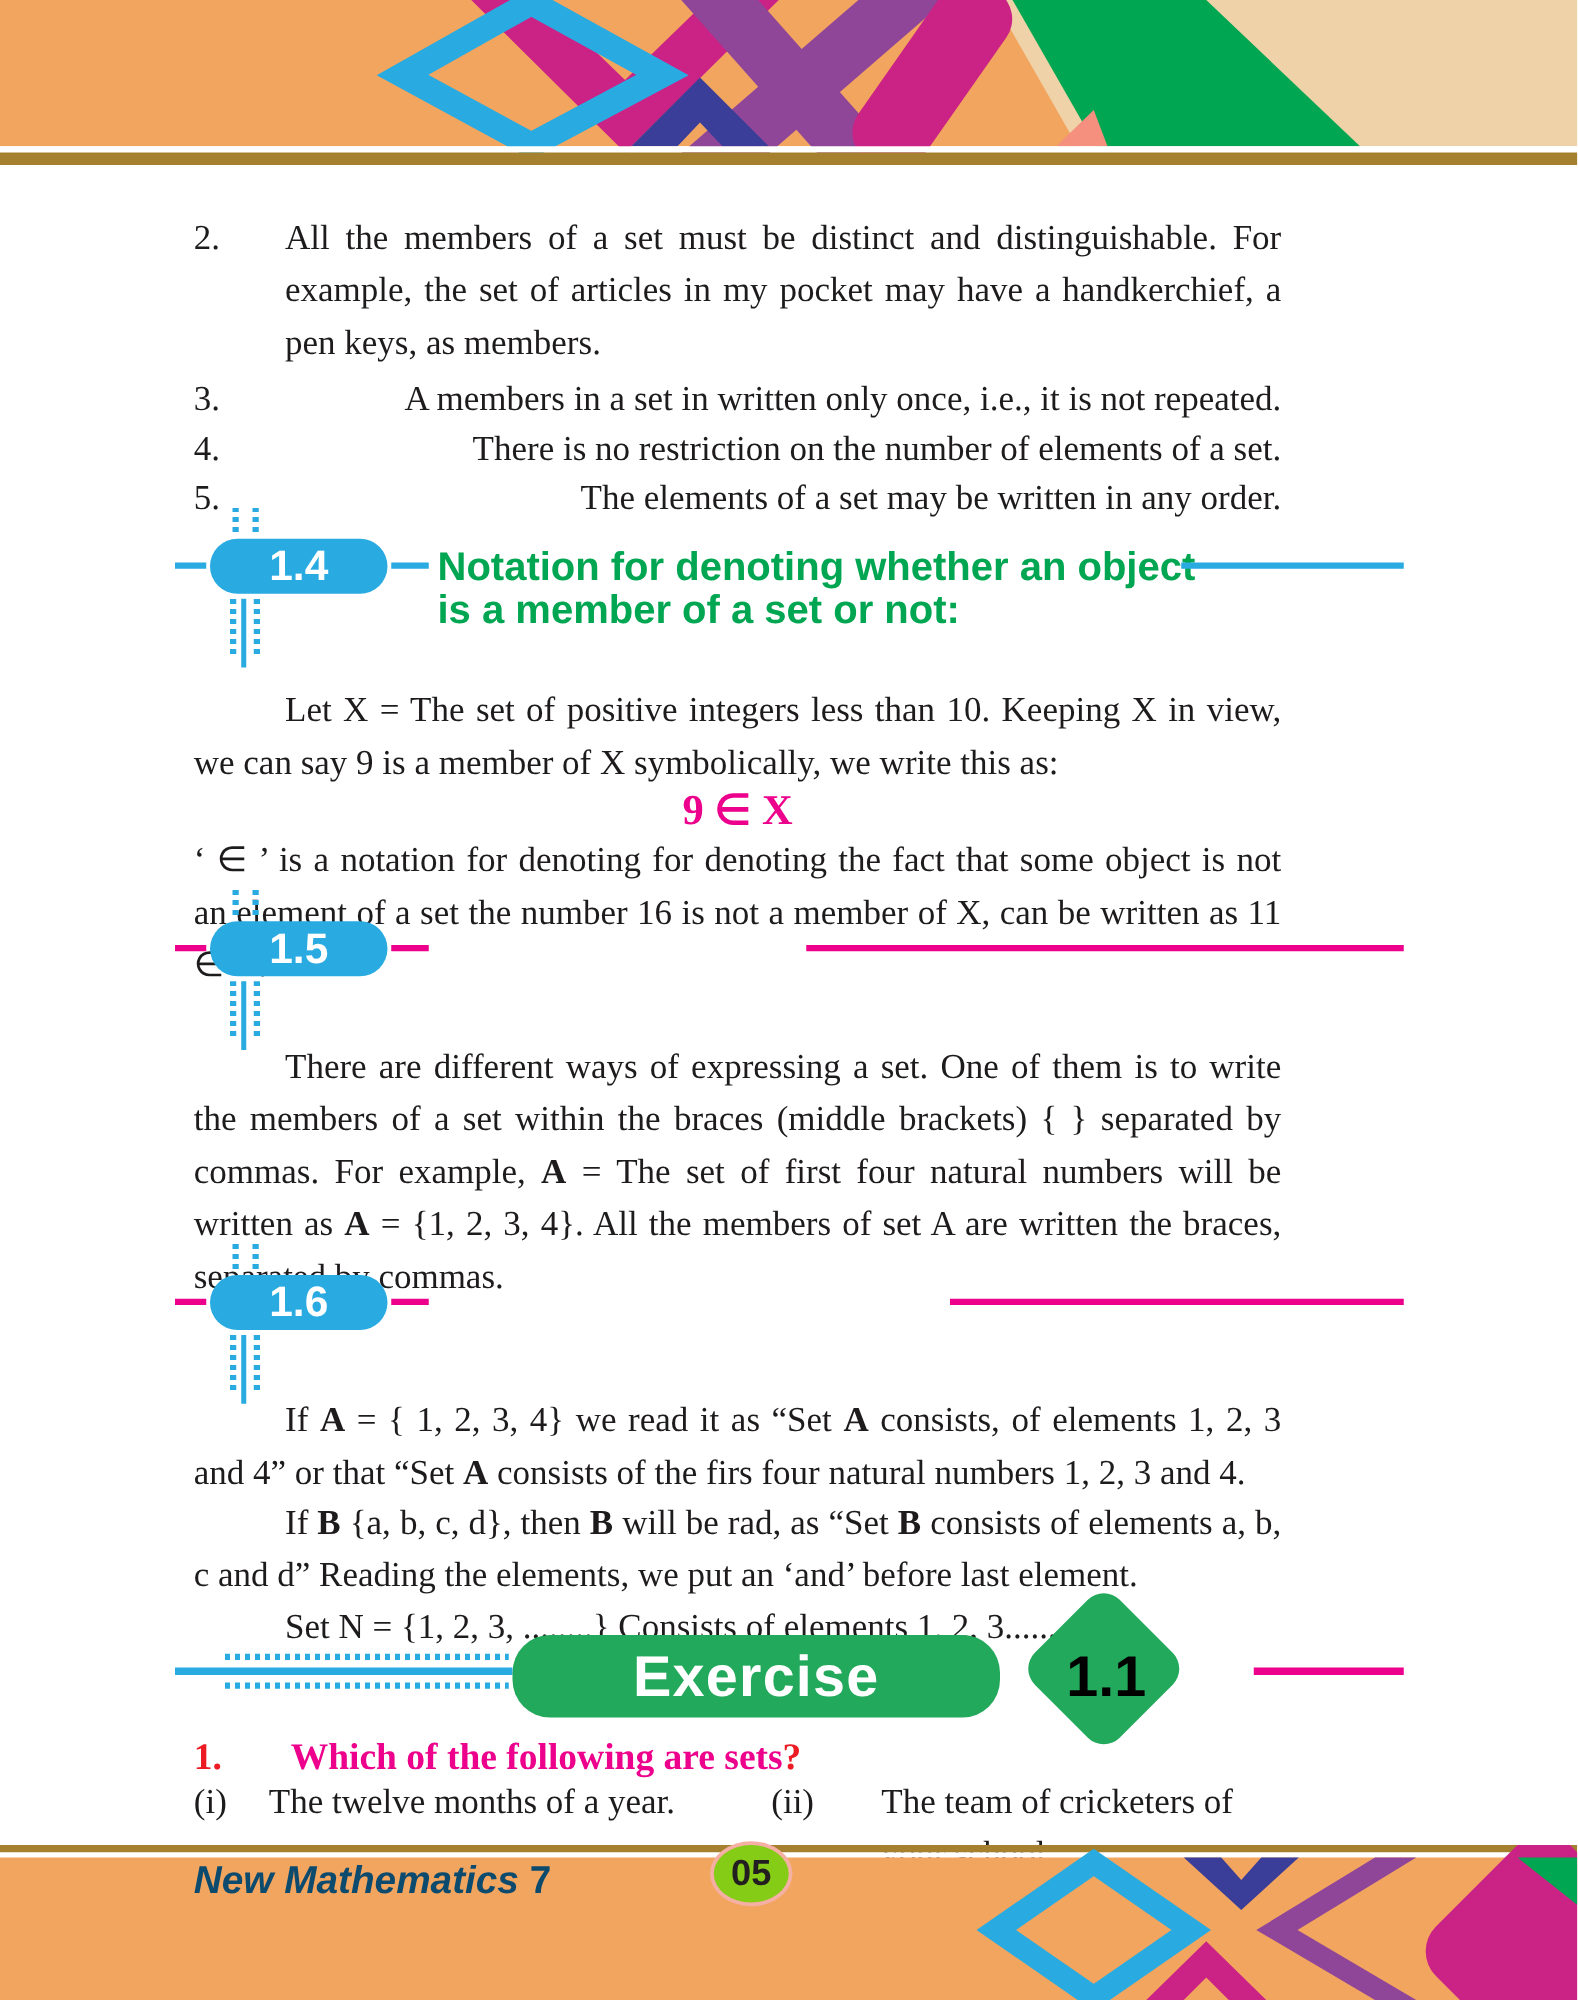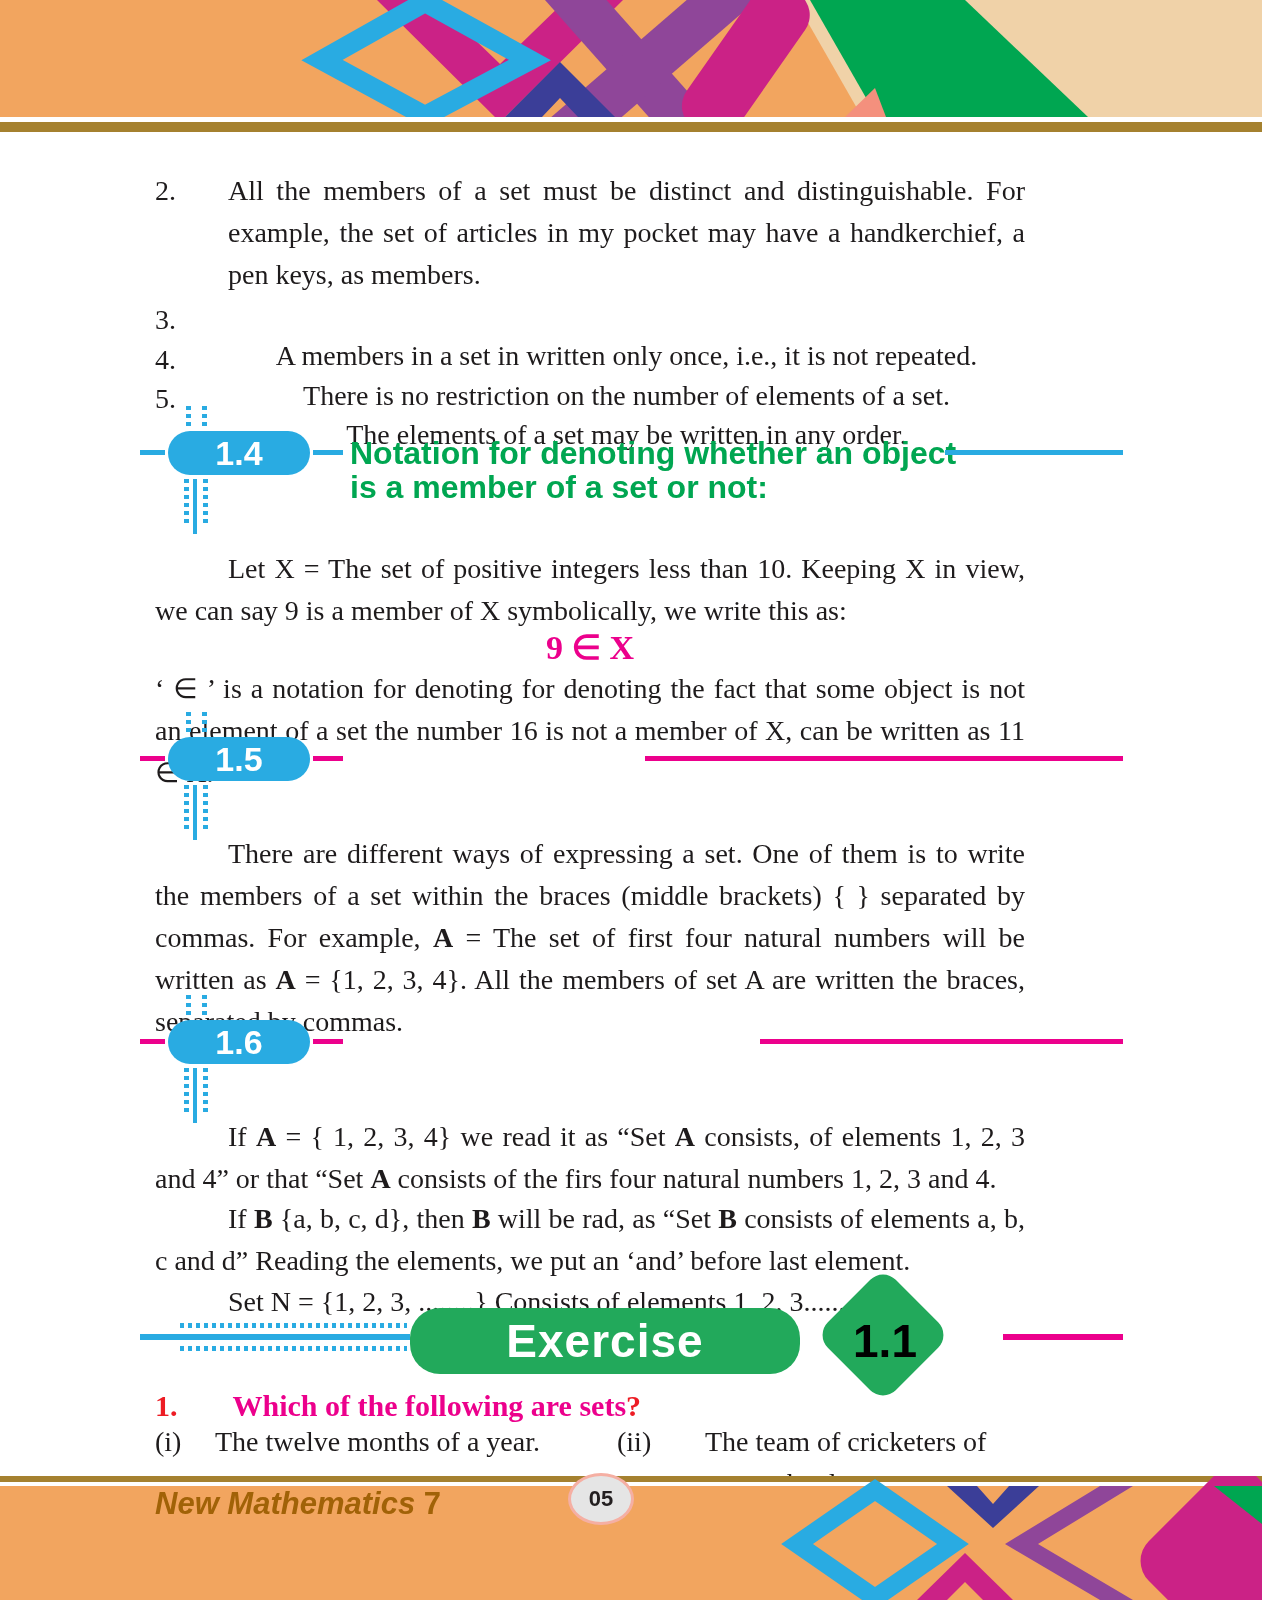--- a/index.html
+++ b/index.html
@@ -7,21 +7,21 @@
         font-family:"Liberation Serif",serif;color:#1e1b1c;}
   .abs{position:absolute;}
   
   .serif{font-family:"Liberation Serif",serif;font-size:28px;line-height:42px;color:#1e1b1c;}
   .para{position:absolute;left:155px;width:870px;text-align:justify;margin-top:39px;}
   .ind{text-indent:73px;}
   .b{font-weight:bold;}
   .list-row{position:absolute;left:155px;width:870px;}
   .list-row .num{position:absolute;left:0;top:0;}
   .list-row .txt{margin-left:73px;text-align:justify;}
-  .one-line .txt{text-align:center;margin-top:36px;}
+  .one-line .txt{text-align:right;}
   
   .badge{position:absolute;left:168px;width:142px;height:44px;background:#29ABE2;border-radius:22px;
          color:#ffffff;font-family:"Liberation Sans",sans-serif;font-weight:bold;font-size:34px;
          line-height:44px;text-align:center;}
   .dash{position:absolute;height:5px;}
   .cyan{background:#29ABE2;}
   .mag{background:#EC008C;}
   .sec-title{position:absolute;left:350px;font-family:"Liberation Sans",sans-serif;font-weight:bold;
              font-size:32px;line-height:34px;color:#00A651;white-space:nowrap;}
   .dots-v{position:absolute;width:5px;background:repeating-linear-gradient(to bottom,#29ABE2 0 4px,transparent 4px 8px);}
@@ -35,26 +35,26 @@
   .q-mark{color:#ED1C24;font-weight:bold;font-size:30px;}
   
   .ex-rect{position:absolute;left:410px;top:1308px;width:390px;height:66px;background:#22A95B;border-radius:30px;}
   .ex-diamond{position:absolute;left:835px;top:1287px;width:96px;height:96px;background:#22A95B;
               border-radius:18px;transform:rotate(45deg);}
   .ex-word{position:absolute;left:410px;top:1312px;width:390px;text-align:center;color:#ffffff;
            font-family:"Liberation Sans",sans-serif;font-weight:bold;font-size:46px;line-height:58px;letter-spacing:1px;}
   .ex-num{position:absolute;left:818px;top:1312px;width:134px;text-align:center;color:#000000;
           font-family:"Liberation Sans",sans-serif;font-weight:bold;font-size:46px;line-height:58px;}
   
-  .footer-title{position:absolute;left:155px;top:1486px;color:#a16207;
+  .footer-title{position:absolute;left:155px;top:1486px;color:#0c4a6e;
                 font-family:"Liberation Sans",sans-serif;font-weight:bold;font-style:italic;font-size:31px;}
   .footer-grade{font-style:normal;}
-  .page-circle{position:absolute;left:568px;top:1473px;width:60px;height:46px;background:#e5e5e5;
+  .page-circle{position:absolute;left:568px;top:1473px;width:60px;height:46px;background:#84cc16;
                border:3px solid #F5AFA3;border-radius:50%;text-align:center;line-height:46px;
-               font-family:"Liberation Sans",sans-serif;font-weight:bold;font-size:22px;color:#231F20;}
+               font-family:"Liberation Sans",sans-serif;font-weight:bold;font-size:29px;color:#231F20;}
 </style>
 </head>
 <body>
 
 <div class="page">
 
   <svg class="abs" style="left:0;top:0;" width="1262" height="132" viewBox="0 0 1262 132">
     <rect x="0" y="0" width="1262" height="117" fill="#F0D2A8"></rect>
     <polygon points="810,0 965,0 1088,117 877,117" fill="#00A651"></polygon>
     <polygon points="0,0 795,0 862,117 0,117" fill="#F2A55F"></polygon>

